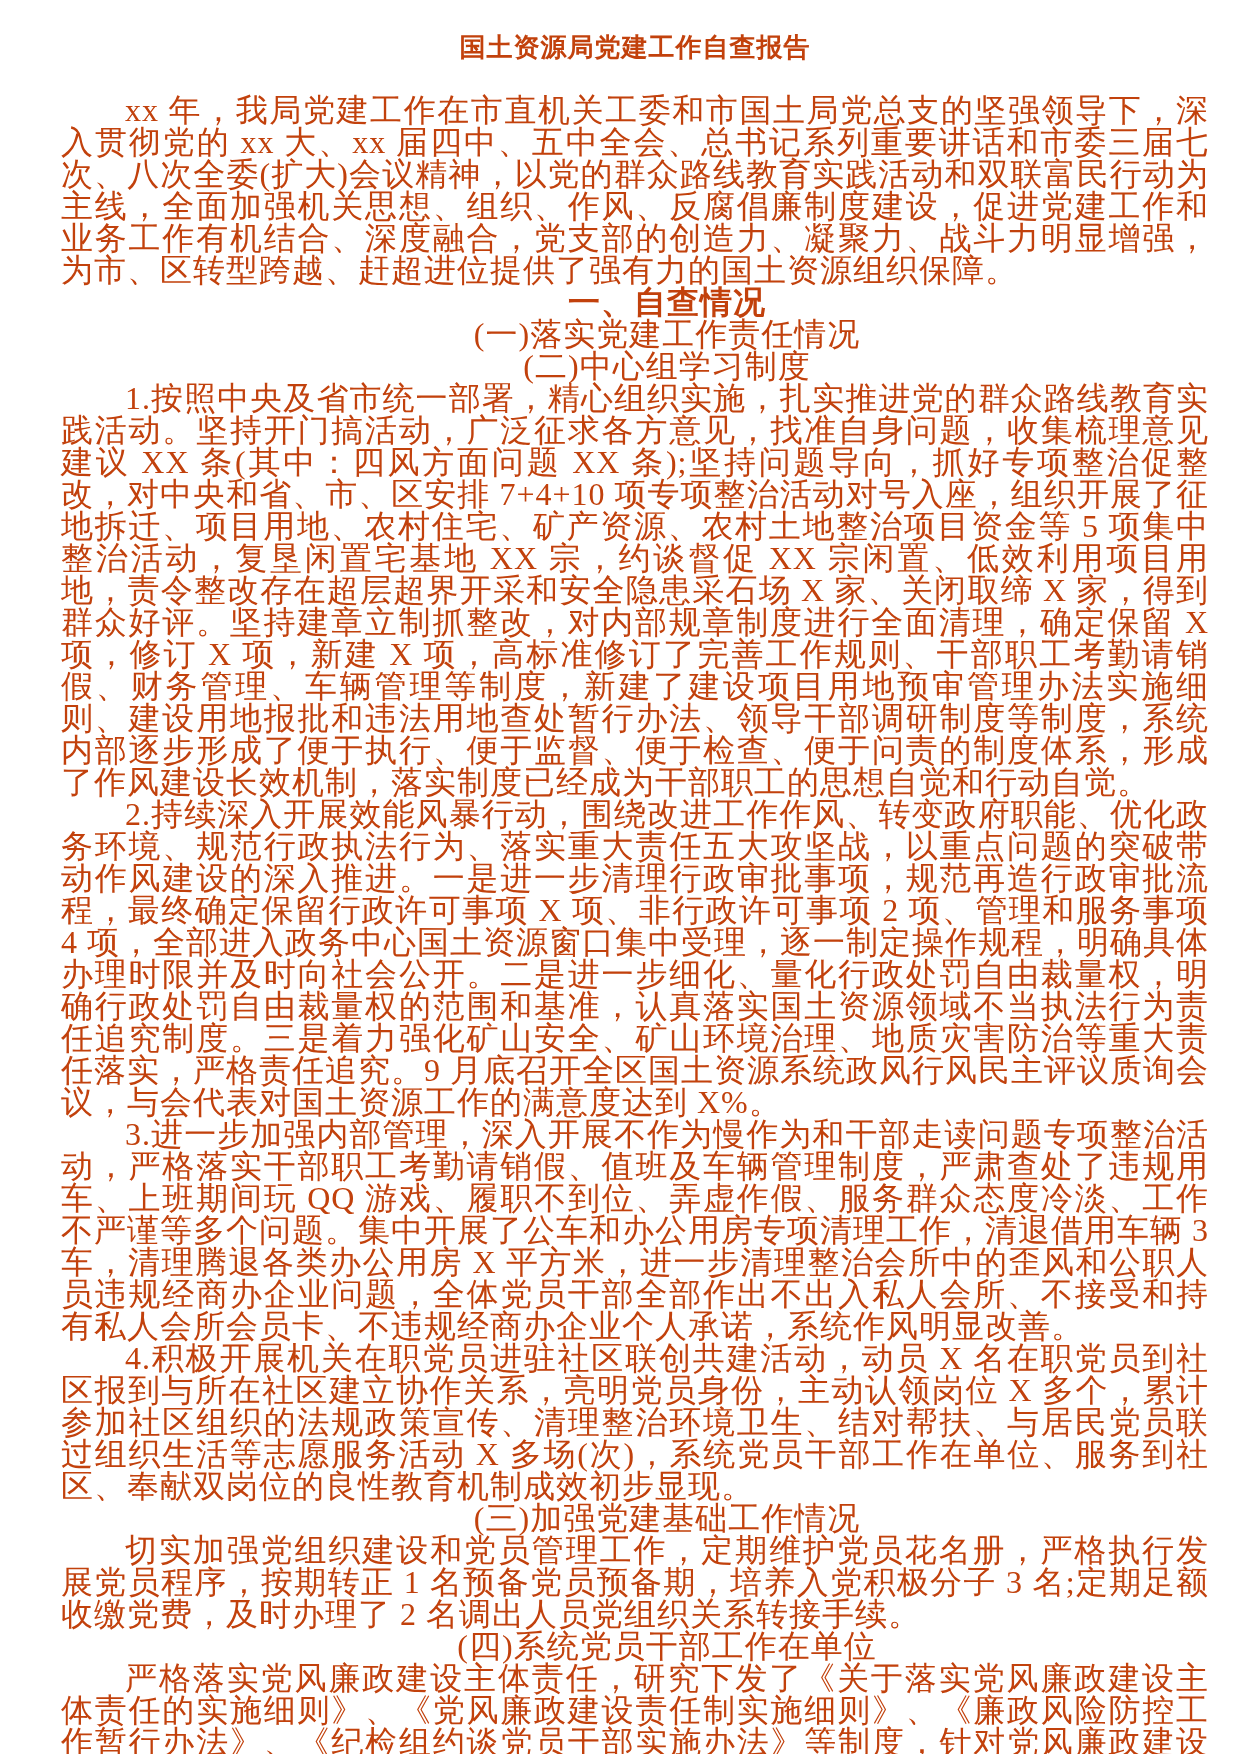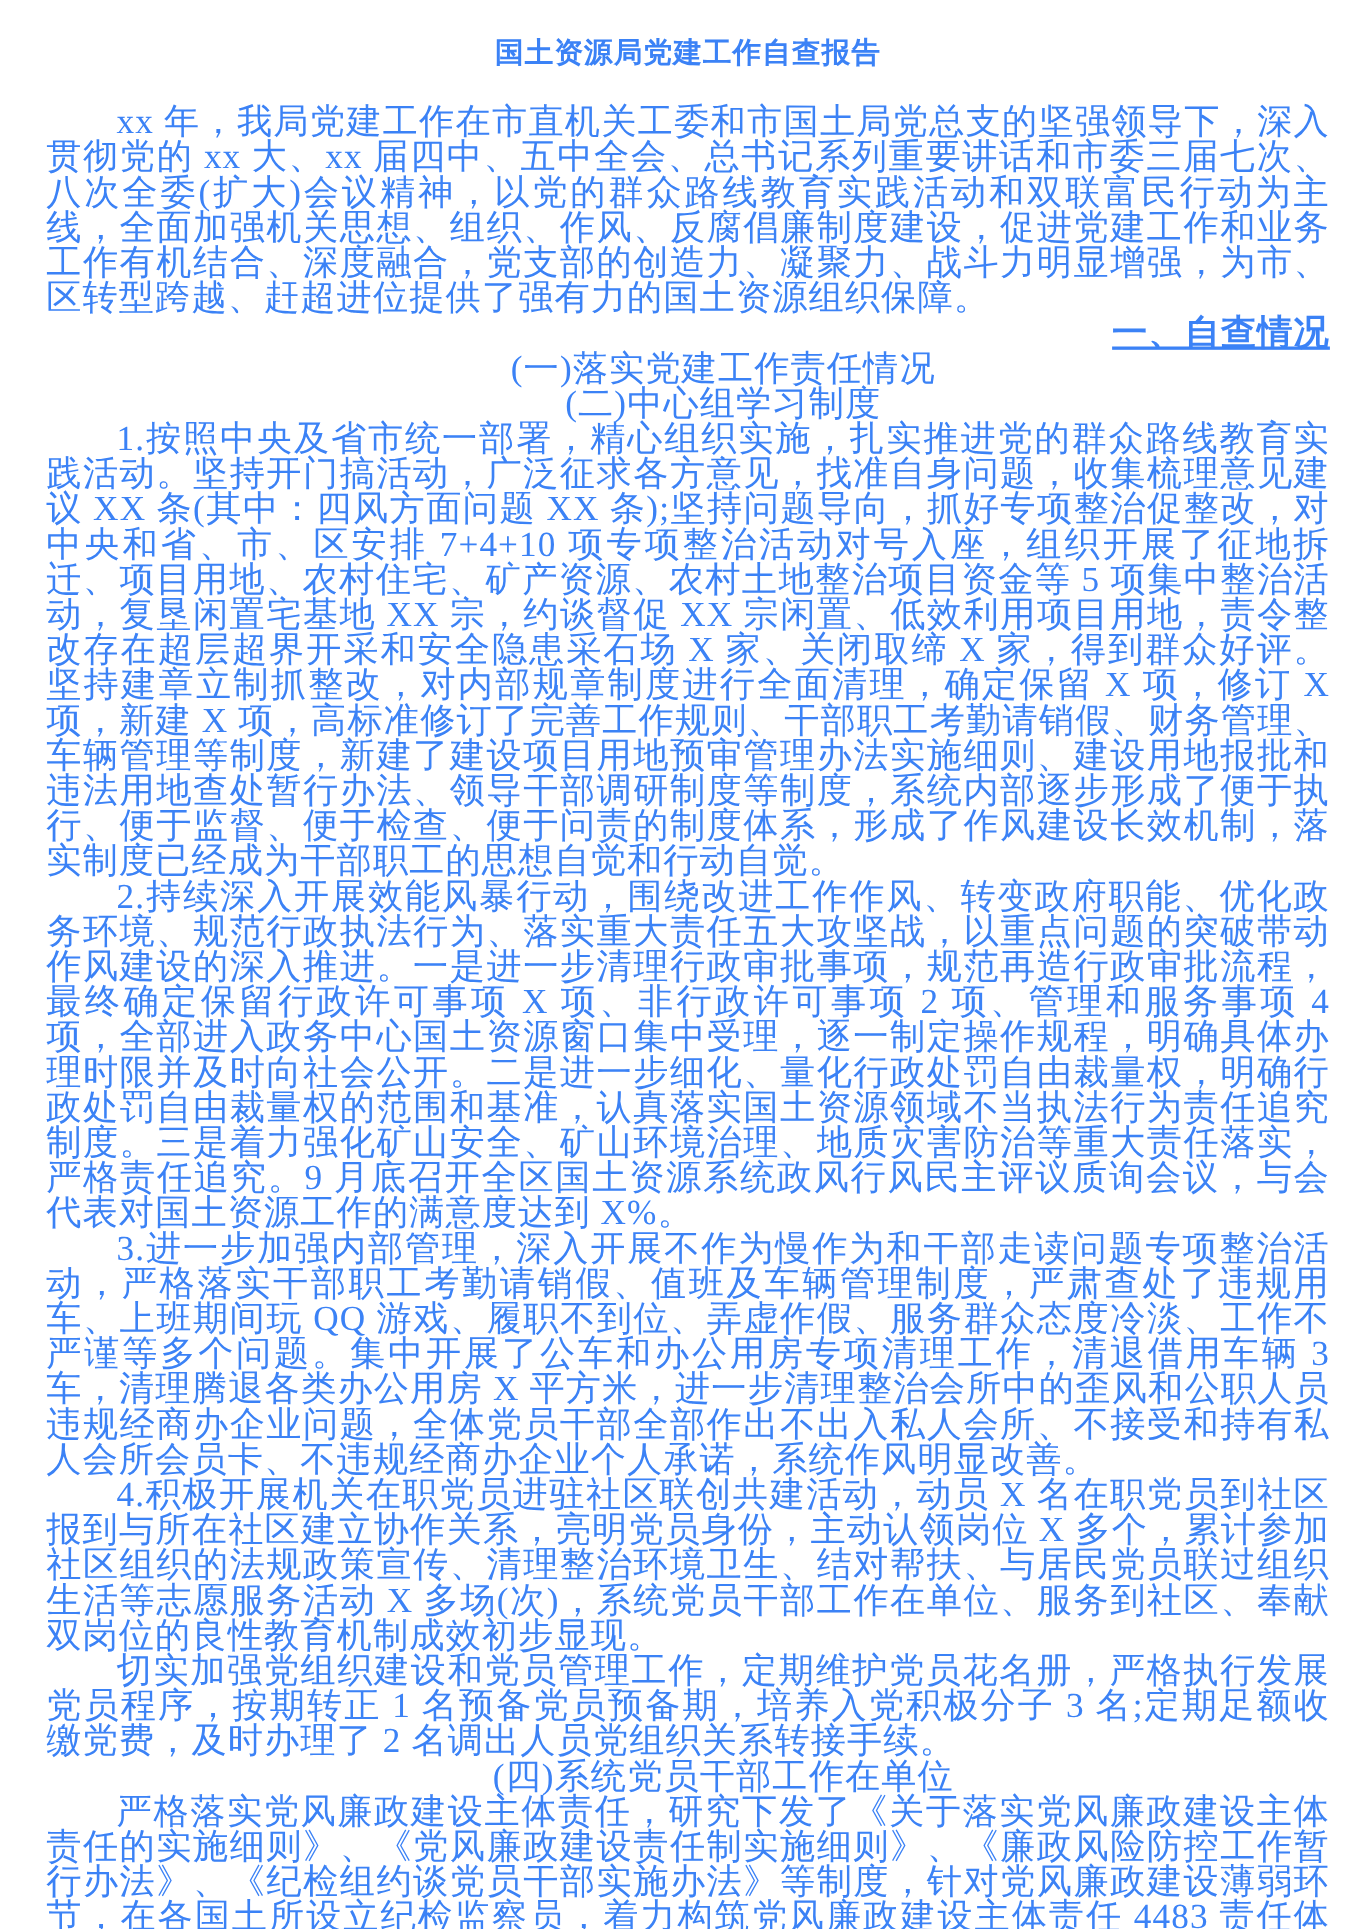--- a/index.html
+++ b/index.html
@@ -3,46 +3,45 @@
 <meta charset="utf-8">
 <style>
   html,body{margin:0;padding:0;background:#ffffff;}
   .page{
     position:relative;
     width:1240px;
     height:1754px;
     box-sizing:border-box;
     margin:0 auto;
     background:#ffffff;
-    padding:30px 31px 0 42px;
+    padding:30px 31px 0 61px;
     overflow:hidden;
     font-family:"Liberation Serif","DejaVu Serif",serif;
-    color:#3b82f6;
+    color:#c2410c;
   }
   .doc-title{
     margin:0 0 28px 0;
     font-size:26px;
     line-height:36px;
     font-weight:bold;
     text-align:center;
     letter-spacing:1px;
   }
   .para{
     margin:0;
     font-size:32px;
     line-height:32px;
     letter-spacing:1px;
     text-align:justify;
     text-indent:2em;
     word-break:break-all;
   }
   .h1{
     font-weight:bold;
-    text-align:right;
-    text-decoration:underline;
+    text-align:center;
   }
   .h2{
     text-align:center;
   }
 </style>
 </head>
 <body>
 
 <div class="page">
   <h1 class="doc-title">国土资源局党建工作自查报告</h1>
@@ -57,19 +56,20 @@
   <p class="para h2">(二)中心组学习制度</p>
 
   <p class="para">1.按照中央及省市统一部署，精心组织实施，扎实推进党的群众路线教育实践活动。坚持开门搞活动，广泛征求各方意见，找准自身问题，收集梳理意见建议 XX 条(其中：四风方面问题 XX 条);坚持问题导向，抓好专项整治促整改，对中央和省、市、区安排 7+4+10 项专项整治活动对号入座，组织开展了征地拆迁、项目用地、农村住宅、矿产资源、农村土地整治项目资金等 5 项集中整治活动，复垦闲置宅基地 XX 宗，约谈督促 XX 宗闲置、低效利用项目用地，责令整改存在超层超界开采和安全隐患采石场 X 家、关闭取缔 X 家，得到群众好评。坚持建章立制抓整改，对内部规章制度进行全面清理，确定保留 X 项，修订 X 项，新建 X 项，高标准修订了完善工作规则、干部职工考勤请销假、财务管理、车辆管理等制度，新建了建设项目用地预审管理办法实施细则、建设用地报批和违法用地查处暂行办法、领导干部调研制度等制度，系统内部逐步形成了便于执行、便于监督、便于检查、便于问责的制度体系，形成了作风建设长效机制，落实制度已经成为干部职工的思想自觉和行动自觉。</p>
 
   <p class="para">2.持续深入开展效能风暴行动，围绕改进工作作风、转变政府职能、优化政务环境、规范行政执法行为、落实重大责任五大攻坚战，以重点问题的突破带动作风建设的深入推进。一是进一步清理行政审批事项，规范再造行政审批流程，最终确定保留行政许可事项 X 项、非行政许可事项 2 项、管理和服务事项 4 项，全部进入政务中心国土资源窗口集中受理，逐一制定操作规程，明确具体办理时限并及时向社会公开。二是进一步细化、量化行政处罚自由裁量权，明确行政处罚自由裁量权的范围和基准，认真落实国土资源领域不当执法行为责任追究制度。三是着力强化矿山安全、矿山环境治理、地质灾害防治等重大责任落实，严格责任追究。9 月底召开全区国土资源系统政风行风民主评议质询会议，与会代表对国土资源工作的满意度达到 X%。</p>
 
   <p class="para">3.进一步加强内部管理，深入开展不作为慢作为和干部走读问题专项整治活动，严格落实干部职工考勤请销假、值班及车辆管理制度，严肃查处了违规用车、上班期间玩 QQ 游戏、履职不到位、弄虚作假、服务群众态度冷淡、工作不严谨等多个问题。集中开展了公车和办公用房专项清理工作，清退借用车辆 3 车，清理腾退各类办公用房 X 平方米，进一步清理整治会所中的歪风和公职人员违规经商办企业问题，全体党员干部全部作出不出入私人会所、不接受和持有私人会所会员卡、不违规经商办企业个人承诺，系统作风明显改善。</p>
 
   <p class="para">4.积极开展机关在职党员进驻社区联创共建活动，动员 X 名在职党员到社区报到与所在社区建立协作关系，亮明党员身份，主动认领岗位 X 多个，累计参加社区组织的法规政策宣传、清理整治环境卫生、结对帮扶、与居民党员联过组织生活等志愿服务活动 X 多场(次)，系统党员干部工作在单位、服务到社区、奉献双岗位的良性教育机制成效初步显现。</p>
 
+  <p class="para h2">(三)加强党建基础工作情况</p>
 
   <p class="para">切实加强党组织建设和党员管理工作，定期维护党员花名册，严格执行发展党员程序，按期转正 1 名预备党员预备期，培养入党积极分子 3 名;定期足额收缴党费，及时办理了 2 名调出人员党组织关系转接手续。</p>
 
   <p class="para h2">(四)系统党员干部工作在单位</p>
 
   <p class="para">严格落实党风廉政建设主体责任，研究下发了《关于落实党风廉政建设主体责任的实施细则》、《党风廉政建设责任制实施细则》、《廉政风险防控工作暂行办法》、《纪检组约谈党员干部实施办法》等制度，针对党风廉政建设薄弱环节，在各国土所设立纪检监察员，着力构筑党风廉政建设主体责任 4483 责任体系。积极开廉政文化进机关活动，采取专题辅导、观摩警示教育基地、观看廉政教育片、廉政知识测</p>
 </div>
 
 </body></html>

